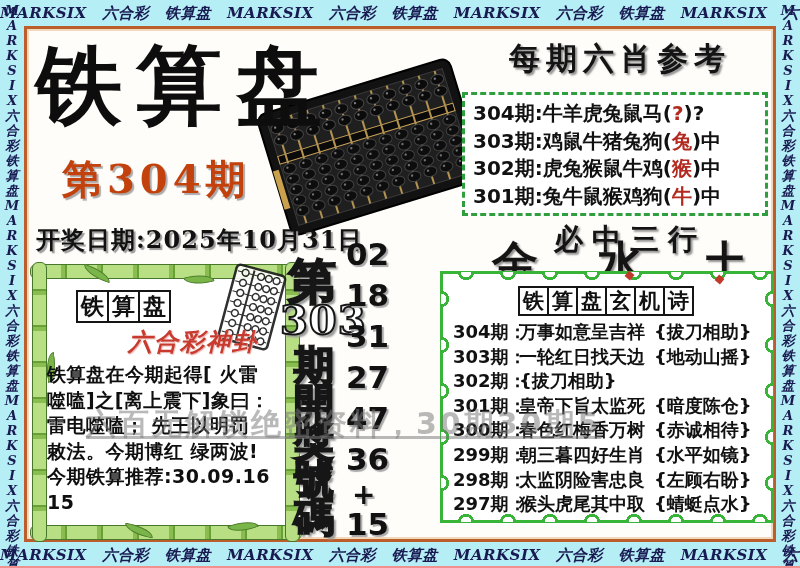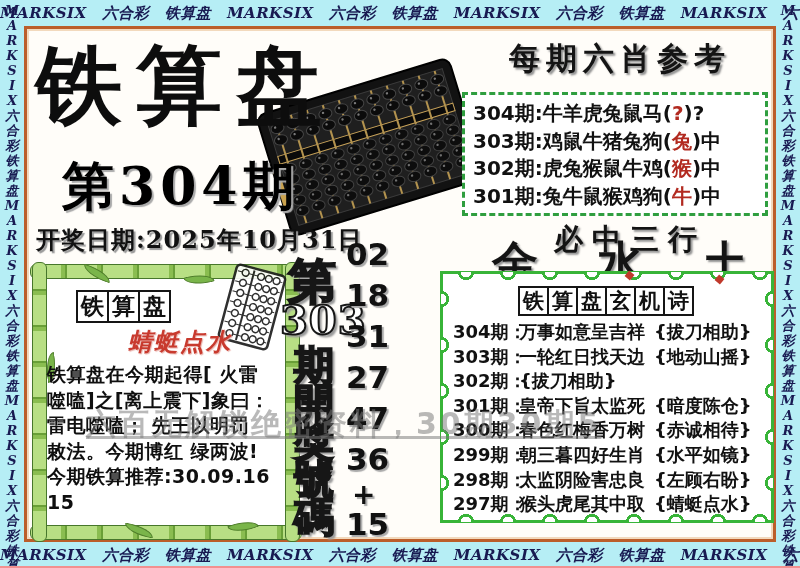--- a/index.html
+++ b/index.html
@@ -24,21 +24,21 @@
 
   
   .panel{position:absolute;left:24px;top:26px;right:24px;bottom:26px;background:#fffdf9;
          border:3px solid #bb5e2b;box-shadow:inset 0 0 0 2px #f2d9bd;z-index:0;}
 
   .abs{position:absolute;}
 
   
   .big-title{left:36px;top:42px;font-size:86px;font-weight:900;color:#0d0d0d;
              letter-spacing:14px;z-index:2;line-height:1;}
-  .issue-304{left:62px;top:152px;font-size:52px;font-weight:bold;color:#000000;
+  .issue-304{left:62px;top:152px;font-size:40px;font-weight:bold;color:#c2410c;
              font-family:"DejaVu Serif",serif;letter-spacing:5px;
              text-shadow:2px 2px 1px #aaa;z-index:2;}
   .draw-date{left:36px;top:224px;font-size:24px;font-weight:bold;color:#111;
              font-family:"DejaVu Serif",serif;letter-spacing:1px;
              text-shadow:2px 2px 1px #999;z-index:2;}
 
   
   .bamboo-box{left:34px;top:266px;width:264px;height:272px;z-index:2;background:#fff;}
   .bam{position:absolute;border:1px solid #47772b;border-radius:6px;z-index:3;}
   .bam-h{left:-4px;right:-4px;height:13px;
@@ -380,21 +380,21 @@
   <div class="bam bam-h bam-bot"></div>
   <div class="bam bam-v bam-left"></div>
   <div class="bam bam-v bam-right"></div>
   <div class="leaf" style="top:2px;left:48px;transform:rotate(18deg);"></div>
   <div class="leaf" style="top:8px;left:150px;transform:rotate(-14deg);"></div>
   <div class="leaf" style="bottom:2px;left:90px;transform:rotate(-170deg);"></div>
   <div class="leaf" style="bottom:6px;right:40px;transform:rotate(160deg);"></div>
   <div class="leaf" style="top:96px;left:2px;transform:rotate(80deg);"></div>
 
   <div class="abs div-head boxed-chars" id="div-head"><span>铁</span><span>算</span><span>盘</span></div>
-  <div class="abs div-sub">蜻蜓点水</div>
+  <div class="abs div-sub">六合彩神卦</div>
   <svg class="abs abacus-small" id="abacus-small" width="80" height="54" viewBox="0 0 80 54">
       <rect x="2" y="2" width="76" height="50" rx="4" fill="#ffffff" stroke="#1a1a1a" stroke-width="2.5"></rect>
       <line x1="4" y1="20" x2="76" y2="20" stroke="#1a1a1a" stroke-width="2"></line>
       <line x1="9" y1="4" x2="9" y2="50" stroke="#1a1a1a" stroke-width="1"></line>
       <circle cx="9" cy="12" r="3.4" fill="#fff" stroke="#1a1a1a" stroke-width="1.5"></circle>
       <circle cx="9" cy="28" r="3.4" fill="#fff" stroke="#1a1a1a" stroke-width="1.5"></circle>
       <circle cx="9" cy="36" r="3.4" fill="#fff" stroke="#1a1a1a" stroke-width="1.5"></circle>
       <circle cx="9" cy="44" r="3.4" fill="#fff" stroke="#1a1a1a" stroke-width="1.5"></circle>
       <line x1="19.4" y1="4" x2="19.4" y2="50" stroke="#1a1a1a" stroke-width="1"></line>
       <circle cx="19.4" cy="12" r="3.4" fill="#fff" stroke="#1a1a1a" stroke-width="1.5"></circle>

